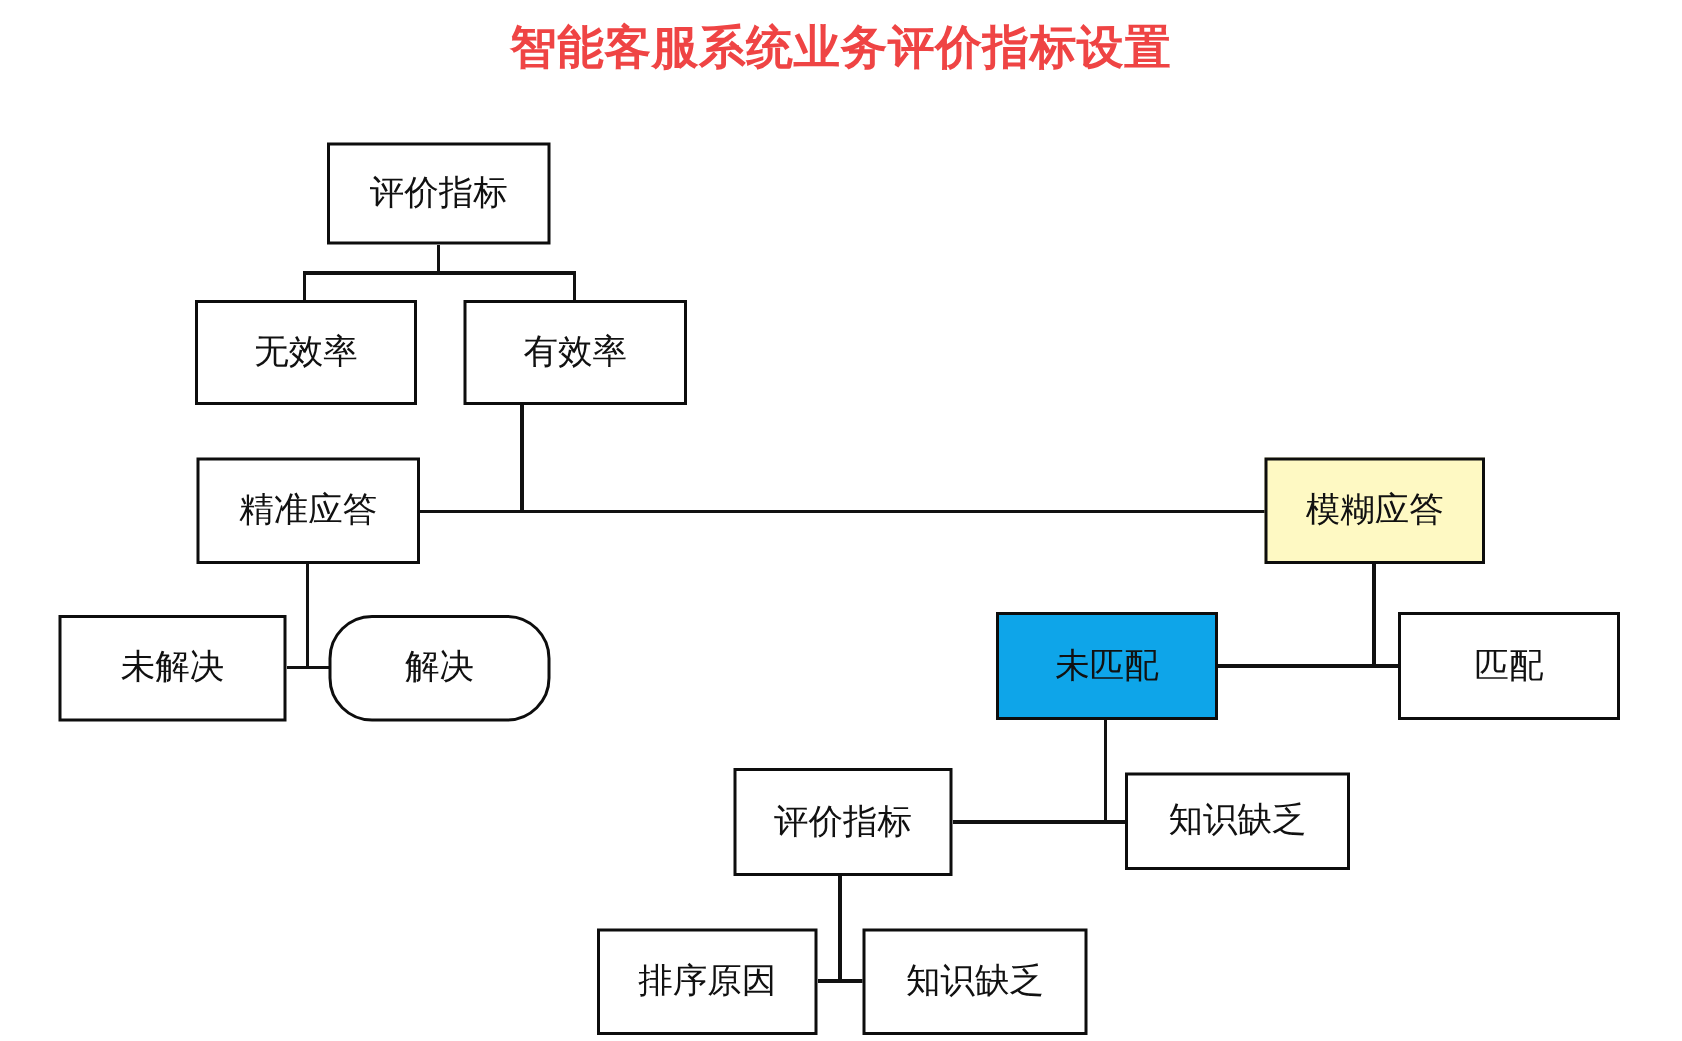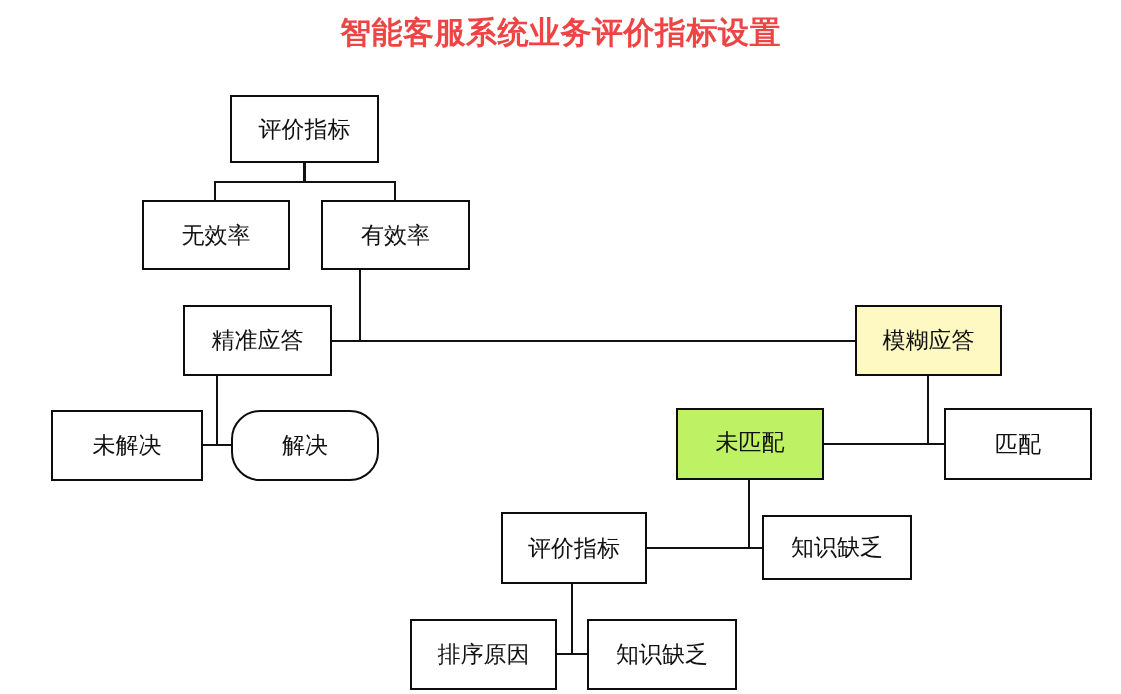--- a/index.html
+++ b/index.html
@@ -21,21 +21,21 @@
     width: 1121px;
     text-align: center;
     font-size: 31px;
     font-weight: 700;
     color: #ef4444;
     letter-spacing: 0.5px;
     line-height: 1.2;
   }
   #diagram-canvas {
     position: absolute;
-    left: 12px;
+    left: 0;
     top: 0;
     width: 1070px;
     height: 694px;
   }
   .node-box {
     position: absolute;
     box-sizing: border-box;
     border: 2.5px solid #0d0d0d;
     background: #ffffff;
     display: flex;
@@ -85,33 +85,33 @@
   <div id="node-layer">
       <div class="node-box" style="left: 218px; top: 95px; width: 149px; height: 68px; border-color: rgb(13, 13, 13); background: rgb(255, 255, 255);">
         <span>评价指标</span>
       </div>
       <div class="node-box" style="left: 130px; top: 200px; width: 148px; height: 70px; border-color: rgb(13, 13, 13); background: rgb(255, 255, 255);">
         <span>无效率</span>
       </div>
       <div class="node-box" style="left: 309px; top: 200px; width: 149px; height: 70px; border-color: rgb(13, 13, 13); background: rgb(255, 255, 255);">
         <span>有效率</span>
       </div>
-      <div class="node-box" style="left: 131px; top: 305px; width: 149px; height: 71px; border-color: rgb(13, 13, 13); background: rgb(255, 255, 255); margin-left: 40px;">
+      <div class="node-box" style="left: 131px; top: 305px; width: 149px; height: 71px; border-color: rgb(13, 13, 13); background: rgb(255, 255, 255);">
         <span>精准应答</span>
       </div>
       <div class="node-box" style="left: 843px; top: 305px; width: 147px; height: 71px; border-color: rgb(13, 13, 13); background: #fef9c3;">
         <span>模糊应答</span>
       </div>
       <div class="node-box" style="left: 39px; top: 410px; width: 152px; height: 71px; border-color: rgb(13, 13, 13); background: rgb(255, 255, 255);">
         <span>未解决</span>
       </div>
       <div class="node-box" style="left: 219px; top: 410px; width: 148px; height: 71px; border-color: rgb(13, 13, 13); background: rgb(255, 255, 255); border-radius: 29px;">
         <span>解决</span>
       </div>
-      <div class="node-box" style="left: 664px; top: 408px; width: 148px; height: 72px; border-color: rgb(13, 13, 13); background: #bef264; font-family: Liberation Mono, monospace;">
+      <div class="node-box" style="left: 664px; top: 408px; width: 148px; height: 72px; border-color: rgb(13, 13, 13); background: #0ea5e9;">
         <span>未匹配</span>
       </div>
       <div class="node-box" style="left: 932px; top: 408px; width: 148px; height: 72px; border-color: rgb(13, 13, 13); background: rgb(255, 255, 255);">
         <span>匹配</span>
       </div>
       <div class="node-box" style="left: 489px; top: 512px; width: 146px; height: 72px; border-color: rgb(13, 13, 13); background: rgb(255, 255, 255);">
         <span>评价指标</span>
       </div>
       <div class="node-box" style="left: 750px; top: 515px; width: 150px; height: 65px; border-color: rgb(13, 13, 13); background: rgb(255, 255, 255);">
         <span>知识缺乏</span>

